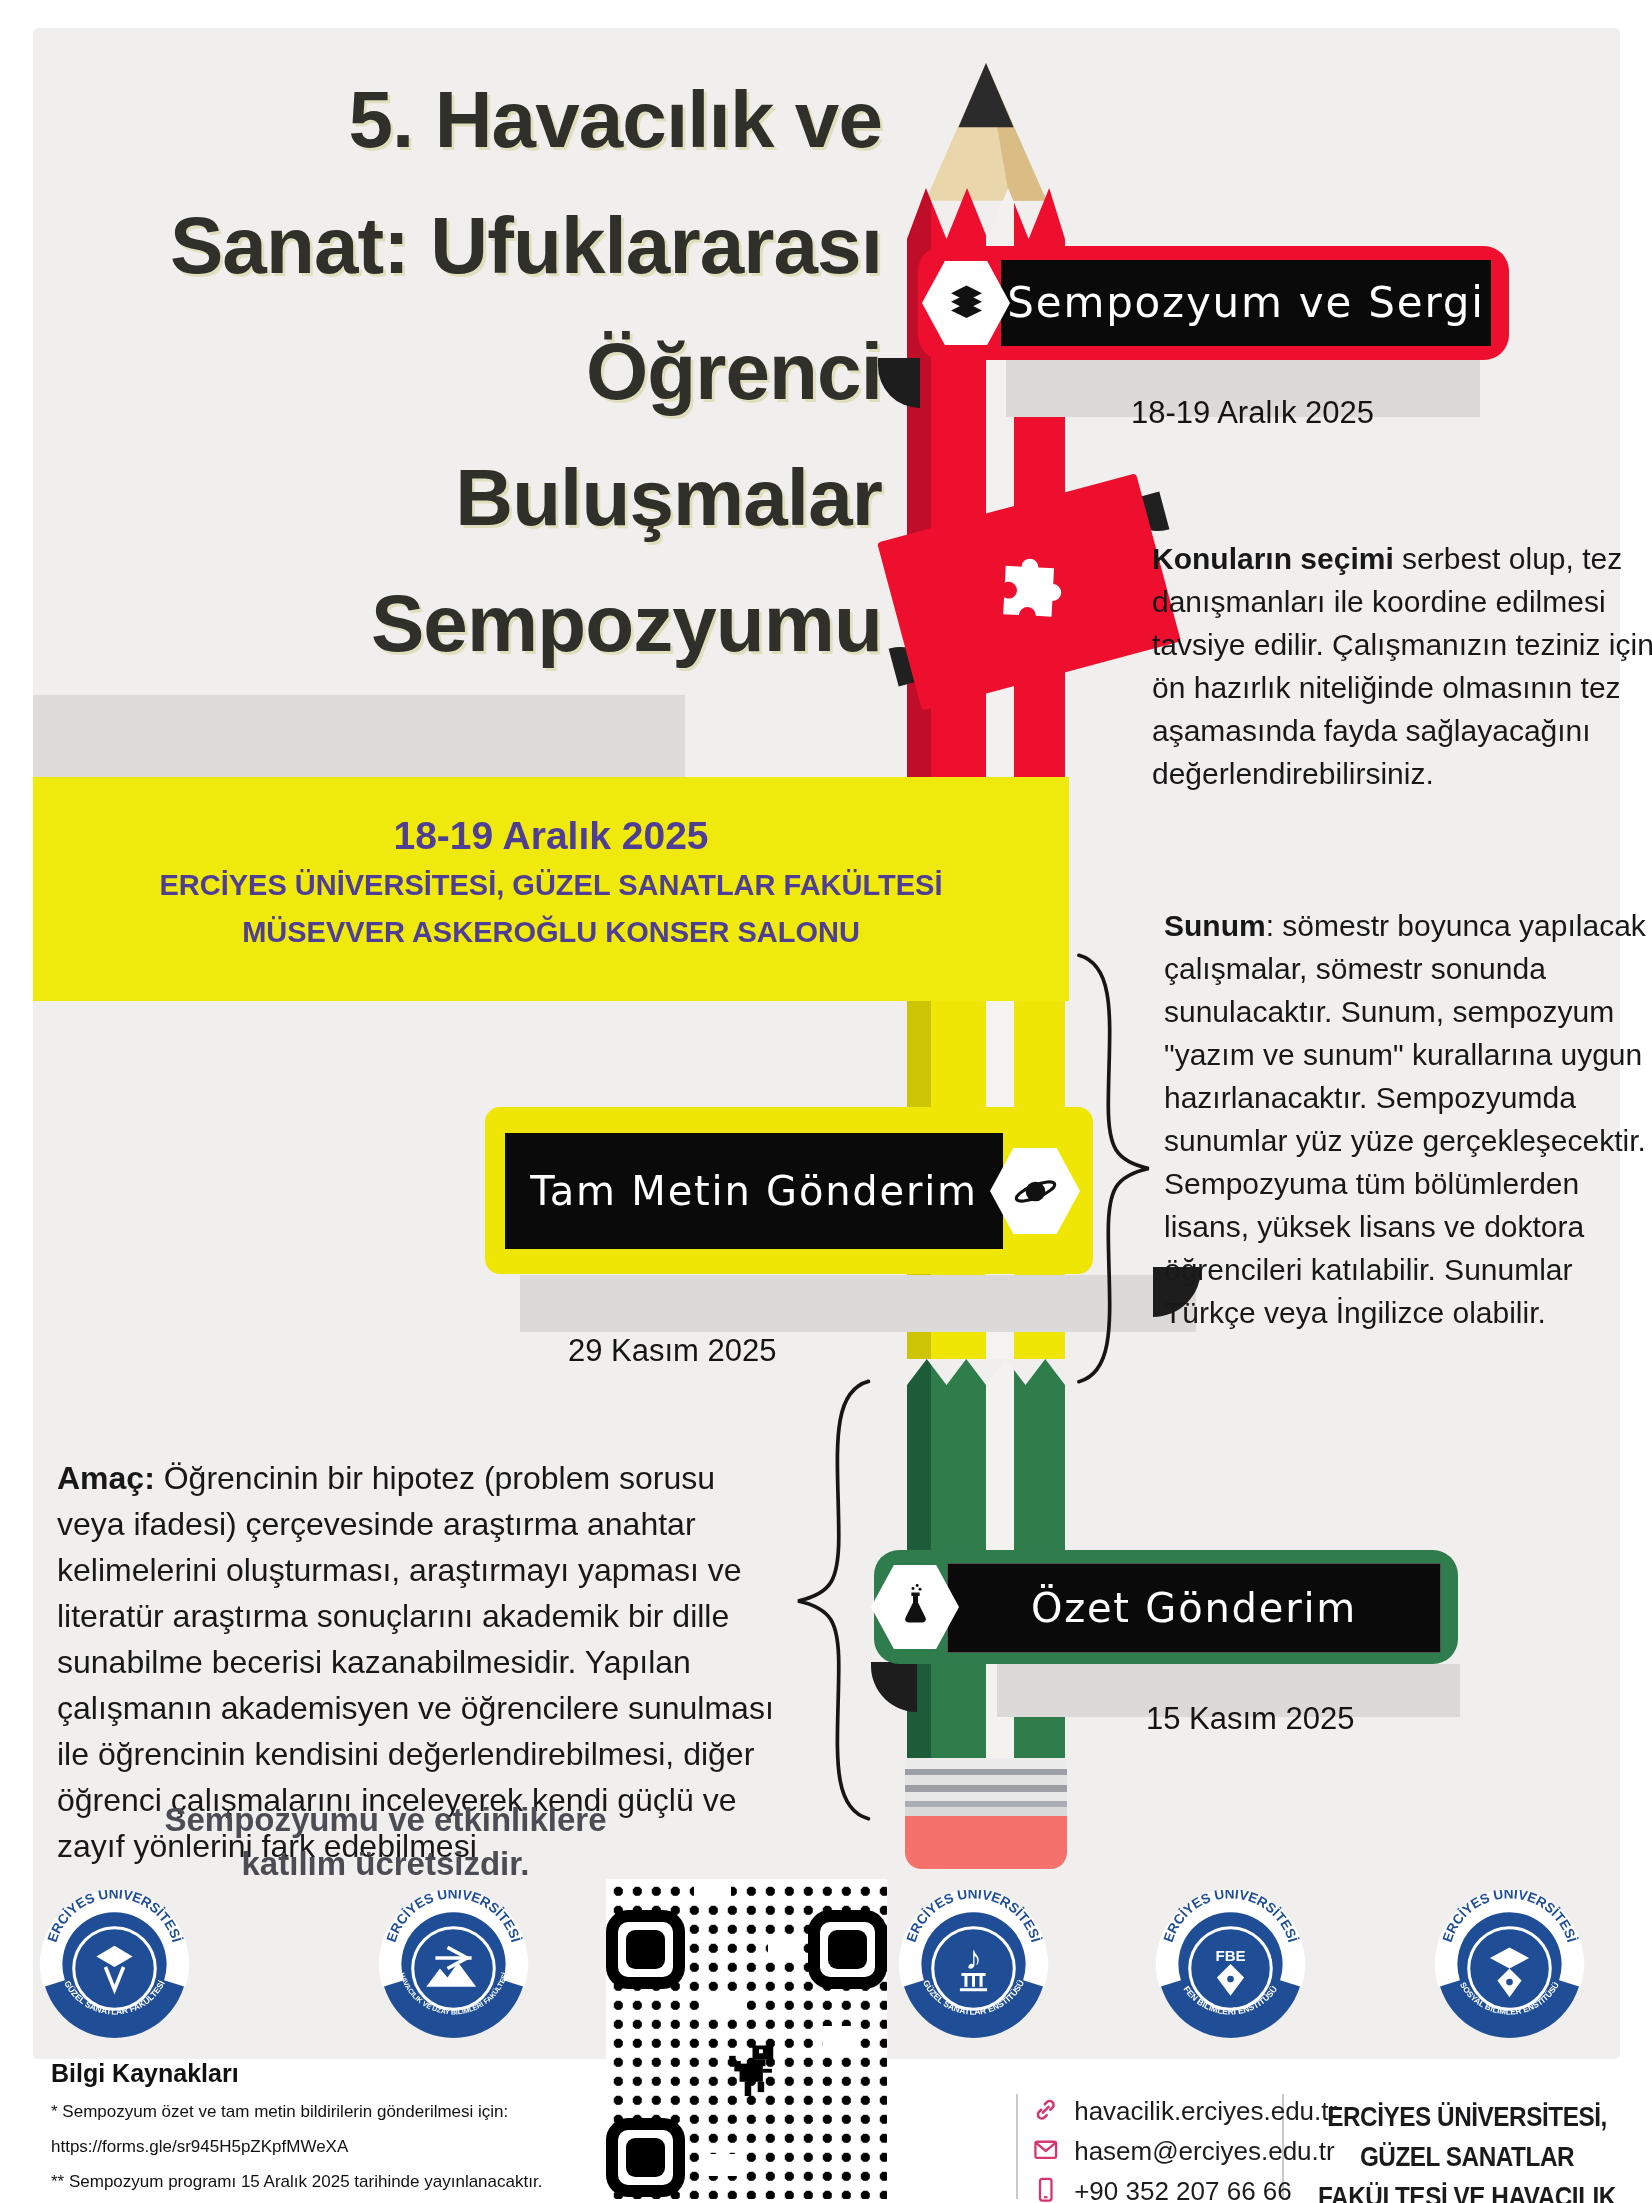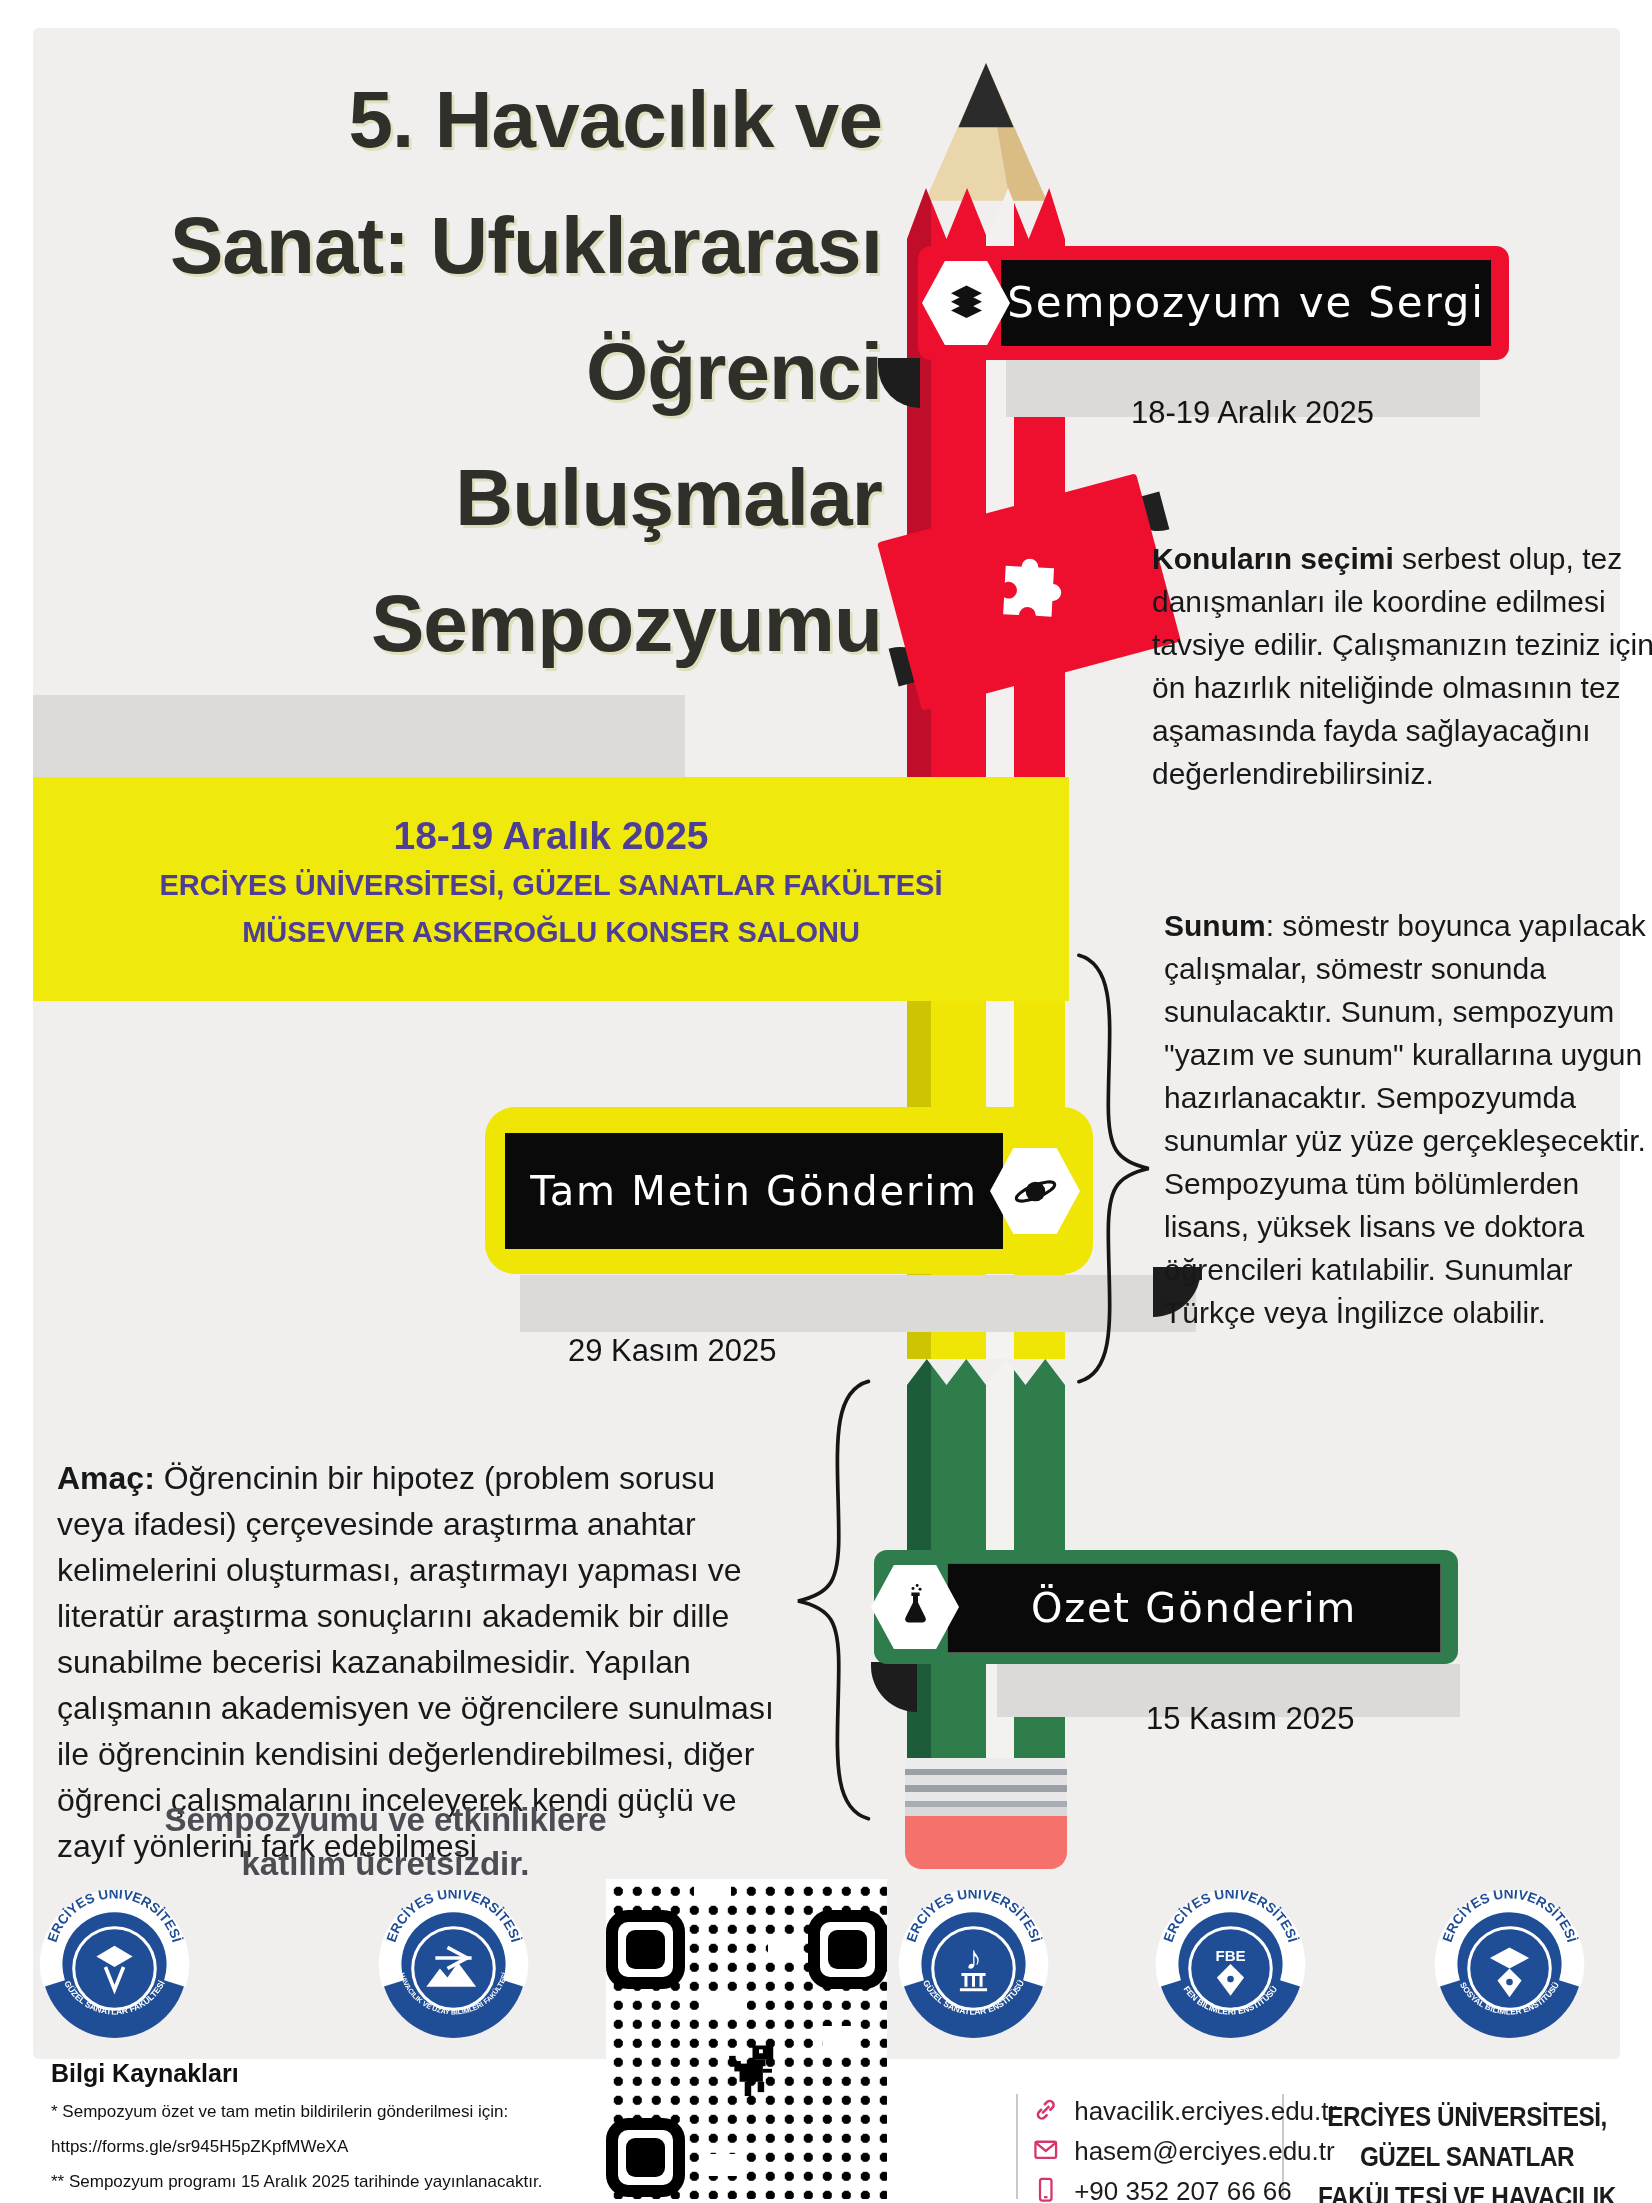--- a/index.html
+++ b/index.html
@@ -26,29 +26,29 @@
   .p-eraser{position:absolute;left:905px;top:1816px;width:162px;height:53px;background:#f4716c;border-radius:0 0 16.5px 16.5px;}
 
   
   .fold{position:absolute;width:39px;height:39px;background:#202020;}
   .fold-a{left:1126px;top:496px;border-radius:0 0 0 37px;transform:rotate(-15deg);}
   .fold-b{left:893px;top:643px;border-radius:0 37px 0 0;transform:rotate(-15deg);}
   .ribbon{position:absolute;left:895px;top:505px;width:268px;height:174px;background:#ee0f2f;
           transform:rotate(-15deg);border-radius:3.7px;display:flex;align-items:center;justify-content:center;}
 
   
-  .banner{position:absolute;border-radius:13px;}
+  .banner{position:absolute;border-radius:25px;}
   .banner .black{position:absolute;background:#0a0a0a;display:flex;align-items:center;justify-content:center;
        color:#fff;font-family:"DejaVu Sans",sans-serif;letter-spacing:1.8px;}
   .hex{position:absolute;background:#fff;clip-path:polygon(26% 0,74% 0,100% 50%,74% 100%,26% 100%,0 50%);
        display:flex;align-items:center;justify-content:center;}
   .b-sergi{left:918px;top:246px;width:591px;height:114px;background:#ee0f2f;}
   .b-sergi .black{left:83px;top:13.8px;width:490px;height:86px;font-size:42px;}
   .hex-sergi{left:922px;top:261px;width:88px;height:84px;}
-  .b-tam{left:485px;top:1107px;width:608px;height:167px;background:#efe606;border-radius:30px;}
+  .b-tam{left:485px;top:1107px;width:608px;height:167px;background:#efe606;border-radius:15px;}
   .b-tam .black{left:20px;top:26px;width:498px;height:116px;font-size:40px;}
   .hex-tam{left:990px;top:1148px;width:90px;height:86px;}
   .b-ozet{left:874px;top:1550px;width:584px;height:114px;background:#2f7c4c;}
   .b-ozet .black{left:73px;top:13px;width:492px;height:88px;font-size:40px;border:0.9px solid #555;}
   .hex-ozet{left:871px;top:1565px;width:88px;height:84px;}
 
   .shadowbar{position:absolute;background:#dcdad8;}
   .sh-sergi{left:1006px;top:360px;width:474px;height:57px;}
   .sh-tam{left:520px;top:1275px;width:676px;height:57px;}
   .sh-ozet{left:997px;top:1664px;width:463px;height:53px;}

